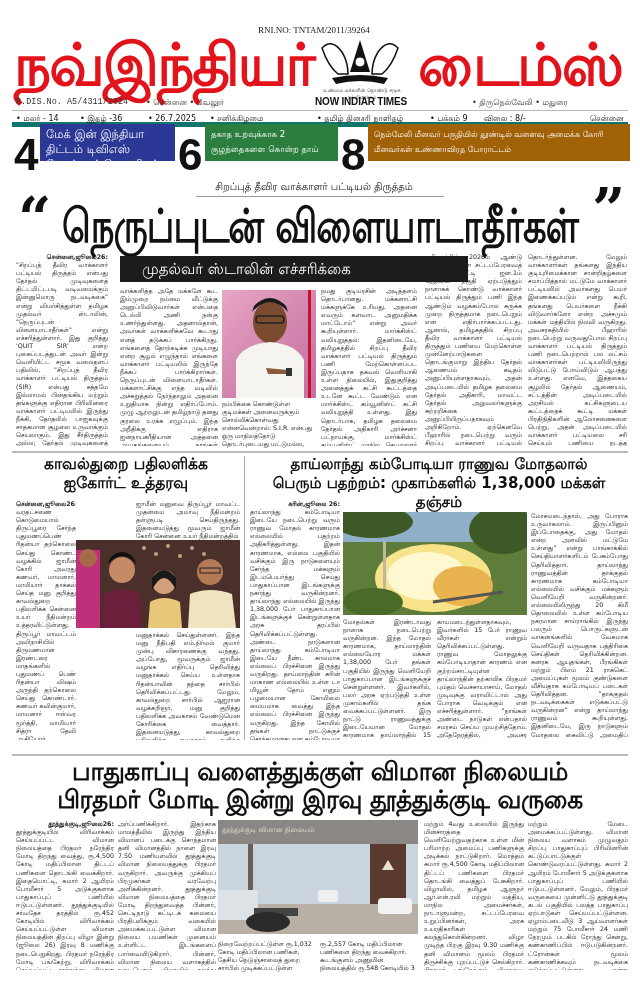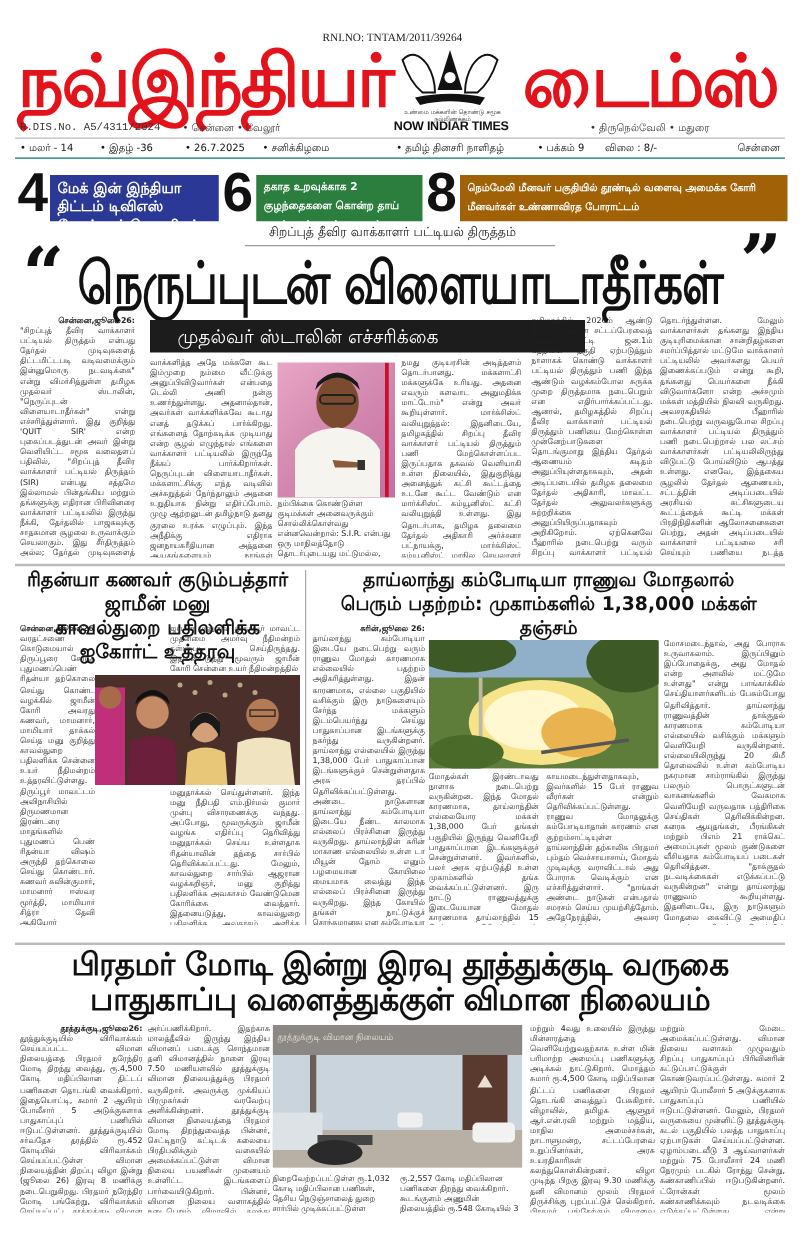--- a/index.html
+++ b/index.html
@@ -8,25 +8,25 @@
 
 .mast-left,.mast-right{position:absolute;top:32px;color:#e3131b;font-family:"DejaVu Serif",serif;font-weight:bold;font-size:58px;letter-spacing:-2px;line-height:66px}
 .mast-left{left:14px}
 .mast-right{left:418px}
 .rni{left:258px;top:25px;font-family:"Liberation Serif",serif;font-size:9px;color:#222}
 .emblem{left:318px;top:38px;width:84px;height:50px}
 .emb-caption{left:322px;top:87px;font-size:5px;color:#333;width:80px;text-align:center}
 .nit{left:296px;top:96px;width:130px;text-align:center;font-family:"Liberation Sans",sans-serif;font-weight:bold;font-size:10px;letter-spacing:-0.2px}
 .rdis{left:16px;top:97px;font-family:Liberation Mono, monospace;font-size:8.5px;color:#333}
 .edition{font-size:8px;color:#333}
-.info-bar{left:12px;top:110px;width:616px;height:17px;border-top:1px solid #bbb;border-bottom:1px solid #0f766e;font-size:8px;display:flex;align-items:center}
+.info-bar{left:12px;top:110px;width:616px;height:17px;border-top:1px solid #bbb;border-bottom:5px solid #0f766e;font-size:8px;display:flex;align-items:center}
 .info-bar span{position:absolute;top:3px}
 
 .teaser-num{position:absolute;top:133px;font-family:"Liberation Sans",sans-serif;font-weight:bold;font-size:44px;line-height:44px;color:#111}
-.teaser-box{position:absolute;top:140px;height:37px;color:#fff;padding:3px 6px;font-weight:bold;line-height:15px}
+.teaser-box{position:absolute;top:124px;height:37px;color:#fff;padding:3px 6px;font-weight:normal;line-height:15px}
 .t-blue{left:40px;width:135px;background:#2b3895;font-size:11.5px}
 .t-green{left:205px;width:133px;background:#2b7e3e;font-size:8.5px}
 .t-red{left:368px;width:262px;background:#a16207;font-size:8px}
 
 .kicker{left:0;width:628px;top:181px;text-align:center;font-size:10px}
 .kicker-rule{left:196px;top:196px;width:248px;border-top:1px solid #999}
 .big-head{left:0;top:192px;width:640px;text-align:center;font-family:"DejaVu Sans",sans-serif;font-weight:bold;font-size:37px;letter-spacing:-1px;line-height:56px;transform:scaleY(1.25);transform-origin:top}
 .quote{font-family:"DejaVu Serif",serif;font-size:58px;font-weight:bold;color:#111;position:absolute;line-height:58px}
 
 .banner{left:120px;top:256px;width:348px;height:26px;background:#1c1c1c;color:#fff;font-size:15px;line-height:26px;padding-left:22px;white-space:nowrap;overflow:hidden}
@@ -106,21 +106,20 @@
 </div>
 <div class="cap" style="left:222px;top:400px;width:94px">நம்பிக்கை கொண்டுள்ள குடிமக்கள் அனைவருக்கும் சொல்லிக்கொள்வது என்னவென்றால்: S.I.R. என்பது ஒரு மாநிலத்தோடு தொடர்புடையது மட்டுமல்ல,</div>
 
 <div class="col" style="left:321px;top:287px;width:96px;height:159px">நமது குடியரசின் அடித்தளம் தொடர்பானது. மக்களாட்சி மக்களுக்கே உரியது. அதனை எவரும் களவாட அனுமதிக்க மாட்டோம்" என்று அவர் கூறியுள்ளார். மார்க்சிஸ்ட் வலியுறுத்தல்: இதனிடையே, தமிழகத்தில் சிறப்பு தீவிர வாக்காளர் பட்டியல் திருத்தும் பணி மேற்கொள்ளப்பட இருப்பதாக தகவல் வெளியாகி உள்ள நிலையில், இதுகுறித்து அனைத்துக் கட்சி கூட்டத்தை உடனே கூட்ட வேண்டும் என மார்க்சிஸ்ட் கம்யூனிஸ்ட் கட்சி வலியுறுத்தி உள்ளது. இது தொடர்பாக, தமிழக தலைமை தேர்தல் அதிகாரி அர்ச்சனா பட்நாயக்கு, மார்க்சிஸ்ட் கம்யூனிஸ்ட் மாநில செயலாளர் பெ.சண்முகம் எழுதியுள்ள கடிதத்தின் விவரம்:</div>
 <div class="col" style="left:425px;top:253px;width:97px;height:193px">தமிழகத்தில் 2026ம் ஆண்டு நடைபெறவுள்ள சட்டப்பேரவைத் தேர்தலையொட்டி ஜன.1ம் தேதியை தகுதி ஏற்படுத்தும் நாளாகக் கொண்டு வாக்காளர் பட்டியல் திருத்தும் பணி இந்த ஆண்டும் வழக்கம்போல சுருக்க முறை திருத்தமாக நடைபெறும் என எதிர்பார்க்கப்பட்டது. ஆனால், தமிழகத்தில் சிறப்பு தீவிர வாக்காளர் பட்டியல் திருத்தும் பணியை மேற்கொள்ள முன்னேற்பாடுகளை தொடங்குமாறு இந்திய தேர்தல் ஆணையம் கடிதம் அனுப்பியுள்ளதாகவும், அதன் அடிப்படையில் தமிழக தலைமை தேர்தல் அதிகாரி, மாவட்ட தேர்தல் அலுவலர்களுக்கு சுற்றறிக்கை அனுப்பியிருப்பதாகவும் அறிகிறோம். ஏற்கெனவே பீஹாரில் நடைபெற்று வரும் சிறப்பு வாக்காளர் பட்டியல் திருத்தும் பணி குறித்து பல்வேறு அரசியல் கட்சிகள் எதிர்ப்பு தெரிவித்து உச்ச நீதிமன்றத்தில் வழக்கு</div>
 <div class="col" style="left:528px;top:253px;width:99px;height:193px">தொடர்ந்துள்ளன. மேலும் வாக்காளர்கள் தங்களது இந்திய குடியுரிமைக்கான சான்றிதழ்களை சமர்ப்பித்தால் மட்டுமே வாக்காளர் பட்டியலில் அவர்களது பெயர் இணைக்கப்படும் என்று கூறி, தங்களது பெயர்களை நீக்கி விடுவார்களோ என்ற அச்சமும் மக்கள் மத்தியில் நிலவி வருகிறது. அவசரகதியில் பீஹாரில் நடைபெற்று வருவதுபோல சிறப்பு வாக்காளர் பட்டியல் திருத்தும் பணி நடைபெற்றால் பல லட்சம் வாக்காளர்கள் பட்டியலிலிருந்து விடுபட்டு போய்விடும் ஆபத்து உள்ளது. எனவே, இத்தகைய சூழலில் தேர்தல் ஆணையம், சட்டத்தின் அடிப்படையில் அரசியல் கட்சிகளுடைய கூட்டத்தைக் கூட்டி மக்கள் பிரதிநிதிகளின் ஆலோசனைகளை பெற்று, அதன் அடிப்படையில் வாக்காளர் பட்டியலை சரி செய்யும் பணியை நடத்த வேண்டும் என்று அதில் கூறப்பட்டுள்ளது.</div>
 
 <div class="hr" style="left:12px;top:451px;width:616px;border-top:2px solid #bbb"></div>
 
 <div class="sec-head" style="left:16px;top:455px;width:220px;font-size:15.5px;line-height:19px">
-  <div>ரிதன்யா கணவர் குடும்பத்தார் ஜாமீன் மனு</div>
   <div>காவல்துறை பதிலளிக்க ஐகோர்ட் உத்தரவு</div>
 </div>
 <div class="vr" style="left:244px;top:456px;height:284px"></div>
 
 <div class="col" style="left:16px;top:500px;width:60px;height:240px">
   <span class="byline">சென்னை,ஜூலை26:</span>
   <span>வரதட்சணை கொடுமையால் திருப்பூரை சேர்ந்த புதுமணப்பெண் ரிதன்யா தற்கொலை செய்து கொண்ட வழக்கில் ஜாமீன் கோரி அவரது கணவர், மாமனார், மாமியார் தாக்கல் செய்த மனு குறித்து காவல்துறை பதிலளிக்க சென்னை உயர் நீதிமன்றம் உத்தரவிட்டுள்ளது. திருப்பூர் மாவட்டம் அவிநாசியில் திருமணமான இரண்டரை மாதங்களில் புதுமணப் பெண் ரிதன்யா விஷம் அருந்தி தற்கொலை செய்து கொண்டார். கணவர் கவின்குமார், மாமனார் ஈஸ்வர மூர்த்தி, மாமியார் சித்ரா தேவி ஆகியோர் வரதட்சணை கேட்டு உடல் மற்றும் மனரீதியாக கொடுமைப்படுத்தியதாக இறப்பதற்கு முன்பு தனது தந்தைக்கு ரிதன்யா ஆடியோ அனுப்பியிருந்தார். இந்த வழக்கில் கணவர் கவின்குமார், மாமனார் ஈஸ்வர மூர்த்தி, மாமியார் சித்ரா தேவி ஆகியோர் கைது செய்யப்பட்ட நிலையில் மூவரின்</span>
 </div>
 <div class="col" style="left:136px;top:500px;width:104px;height:40px">ஜாமீன் மனுவை திருப்பூர் மாவட்ட முதன்மை அமர்வு நீதிமன்றம் தள்ளுபடி செய்திருந்தது. இதனையடுத்து மூவரும் ஜாமீன் கோரி சென்னை உயர் நீதிமன்றத்தில்</div>
 
@@ -177,22 +176,22 @@
   </svg>
 </div>
 
 <div class="col" style="left:343px;top:618px;width:88px;height:122px">மோதல்கள் இரண்டாவது நாளாக நடைபெற்று வருகின்றன. இந்த மோதல் காரணமாக, தாய்லாந்தின் எல்லையோர மக்கள் 1,38,000 பேர் தங்கள் பகுதியில் இருந்து வெளியேறி பாதுகாப்பான இடங்களுக்குச் சென்றுள்ளனர். இவர்களில், பலர் அரசு ஏற்படுத்தி உள்ள முகாம்களில் தங்க வைக்கப்பட்டுள்ளனர். இரு நாட்டு ராணுவத்துக்கு இடையேயான மோதல் காரணமாக தாய்லாந்தில் 15 பேர் உயிரிழந்துள்ளனர். இவர்களில், 14 பேர் பொதுமக்கள் என்றும், ஒருவர் ராணுவ வீரர் என்றும் தெரிவிக்கப்பட்டுள்ளது. மேலும், 46 பேர்</div>
 <div class="col" style="left:437px;top:618px;width:90px;height:122px">காயமடைந்துள்ளதாகவும், இவர்களில் 15 பேர் ராணுவ வீரர்கள் என்றும் தெரிவிக்கப்பட்டுள்ளது. ராணுவ மோதலுக்கு கம்போடியாதான் காரணம் என குற்றம்சாட்டியுள்ள தாய்லாந்தின் தற்காலிக பிரதமர் பும்தம் வெச்சாயாசாய், மோதல் முடிவுக்கு வராவிட்டால் அது போராக வெடிக்கும் என எச்சரித்துள்ளார். "நாங்கள் அண்டை நாடுகள் என்பதால் சமரசம் செய்ய முயற்சித்தோம். அதேநேரத்தில், அவசர காலங்களில் உடனடியாக செயல்பட எங்கள் நாட்டு ராணுவத்துக்கு நாங்கள் உத்தரவிட்டுள்ளோம். நிலைமை</div>
 <div class="col" style="left:531px;top:512px;width:97px;height:228px">மோசமடைந்தால், அது போராக உருவாகலாம். இருப்பினும் இப்போதைக்கு, அது மோதல் என்ற அளவில் மட்டுமே உள்ளது" என்று பாங்காக்கில் செய்தியாளர்களிடம் பேசும்போது தெரிவித்தார். தாய்லாந்து ராணுவத்தின் தாக்குதல் காரணமாக கம்போடியா எல்லையில் வசிக்கும் மக்களும் வெளியேறி வருகின்றனர். எல்லையிலிருந்து 20 கிமீ தொலைவில் உள்ள கம்போடிய நகரமான சாம்ராங்கில் இருந்து பலரும் பொருட்களுடன் வாகனங்களில் வேகமாக வெளியேறி வருவதாக பத்திரிகை செய்திகள் தெரிவிக்கின்றன. கனரக ஆயுதங்கள், பீரங்கிகள் மற்றும் பிஎம் 21 ராக்கெட் அமைப்புகள் மூலம் குண்டுகளை வீசியதாக கம்போடியப் படைகள் தெரிவித்தன. "தாக்குதல் நடவடிக்கைகள் எடுக்கப்பட்டு வருகின்றன" என்று தாய்லாந்து ராணுவம் கூறியுள்ளது. இதனிடையே, இரு நாடுகளும் மோதலை கைவிட்டு அமைதிப் பாதைக்கு திரும்ப வேண்டும் என்று, அமெரிக்கா, பிரான்ஸ், சீனா உள்ளிட்ட நாடுகளும் ஐநா அமைப்பும் கோரி வருகின்றன.</div>
 
 <div class="hr" style="left:12px;top:754px;width:616px;border-top:2px solid #bbb"></div>
 
 <div class="sec-head" style="left:12px;top:758px;width:616px;font-size:25px;line-height:28px;letter-spacing:-0.5px">
+  <div>பாதுகாப்பு வளைத்துக்குள் விமான நிலையம்</div>
   <div>பிரதமர் மோடி இன்று இரவு தூத்துக்குடி வருகை</div>
-  <div>பாதுகாப்பு வளைத்துக்குள் விமான நிலையம்</div>
 </div>
 
 <div class="col" style="left:16px;top:820px;width:98px;height:150px">
   <span class="byline">தூத்துக்குடி,ஜூலை26:</span>
   <span>தூத்துக்குடியில் விரிவாக்கம் செய்யப்பட்ட விமான நிலையத்தை பிரதமர் நரேந்திர மோடி திறந்து வைத்து, ரூ.4,500 கோடி மதிப்பிலான திட்டப் பணிகளை தொடங்கி வைக்கிறார். இதையொட்டி, சுமார் 2 ஆயிரம் போலீசார் 5 அடுக்குகளாக பாதுகாப்புப் பணியில் ஈடுபட்டுள்ளனர். தூத்துக்குடியில் சர்வதேச தரத்தில் ரூ.452 கோடியில் விரிவாக்கம் செய்யப்பட்டுள்ள விமான நிலையத்தின் திறப்பு விழா இன்று (ஜூலை 26) இரவு 8 மணிக்கு நடைபெறுகிறது. பிரதமர் நரேந்திர மோடி பங்கேற்று, விரிவாக்கம் செய்யப்பட்ட தூத்துக்குடி விமான நிலையத்தை திறந்துவைத்து, நாட்டுக்கு</span>
 </div>
 <div class="col" style="left:118px;top:820px;width:98px;height:150px">அர்ப்பணிக்கிறார். இதற்காக மாலத்தீவில் இருந்து இந்திய விமானப் படைக்கு சொந்தமான தனி விமானத்தில் நாளை இரவு 7.50 மணியளவில் தூத்துக்குடி விமான நிலையத்துக்கு பிரதமர் வருகிறார். அவருக்கு முக்கியப் பிரமுகர்கள் வரவேற்பு அளிக்கின்றனர். தூத்துக்குடி விமான நிலையத்தை பிரதமர் மோடி திறந்துவைத்த பின்னர், செட்டிநாடு கட்டிடக் கலையை பிரதிபலிக்கும் வகையில் அமைக்கப்பட்டுள்ள விமான நிலைய பயணிகள் முனையம் உள்ளிட்ட இடங்களைப் பார்வையிடுகிறார். பின்னர், விமான நிலைய வளாகத்தில் நடைபெறும் விழாவில் கலந்து கொண்டு, தமிழகத்தில் ரயில்வே துறை சார்பில்</div>
 
 <div class="photo" style="left:218px;top:820px;width:200px;height:114px">
   <svg width="200" height="118" viewBox="0 0 200 118">

